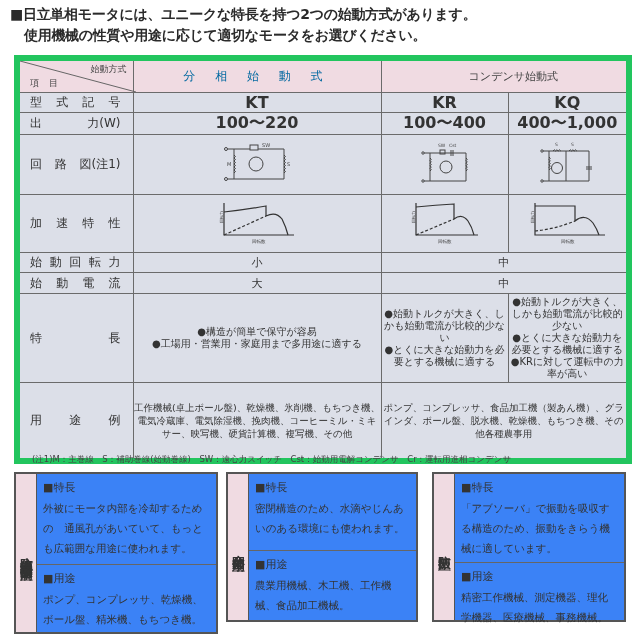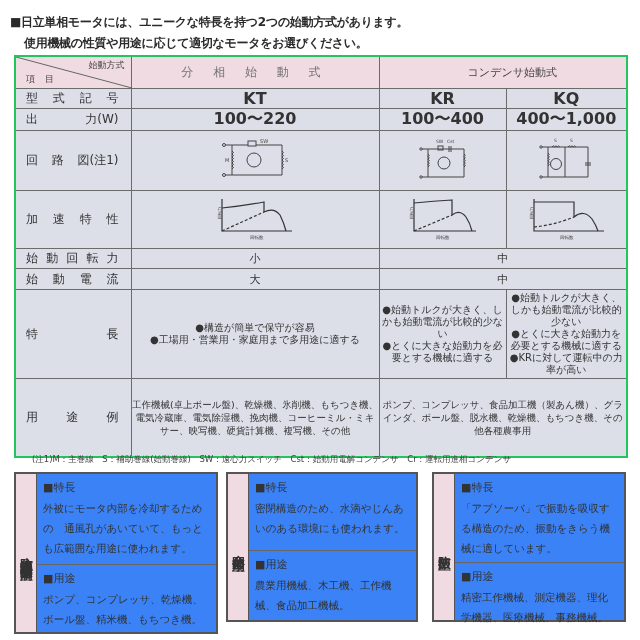--- a/index.html
+++ b/index.html
@@ -1,36 +1,36 @@
 <!DOCTYPE html>
 <html><head>
 <meta charset="utf-8">
 <style>
   html, body { margin:0; padding:0; background:#ffffff; }
   body { width:640px; height:640px; position:relative; overflow:hidden;
          font-family:"DejaVu Sans", sans-serif; color:#3a3a3a; }
-  .intro { position:absolute; left:10px; top:12px; font-size:12px; line-height:21px;
+  .intro { position:absolute; left:10px; top:4px; font-size:14px; line-height:21px;
            color:#2a2a2a; font-weight:bold; letter-spacing:-0.3px; }
   .intro .l2 { padding-left:14px; }
 
   table.main { position:absolute; left:14px; top:55px; width:612px;
                border-collapse:collapse; table-layout:fixed; font-size:11px; }
   table.main td { border:1px solid #6b6b6b; background:#dcdfe8; padding:0;
                   vertical-align:middle; text-align:center; color:#333; }
-  table.main { border:2px solid #22c55e; }
+  table.main { border:6px solid #22c55e; }
   table.main tr.head td { background:#f0dbe2; }
   td.rowhead { text-align:left !important; padding-left:10px !important;
                font-size:12px; letter-spacing:0; color:#444; }
   .spread { display:flex; justify-content:space-between; padding-right:12px; }
   .bold-val { font-weight:bold; font-size:16px; color:#333;margin-left:20px; }
   .diag-cell { position:relative; height:31px; }
   .diag-cell svg { position:absolute; left:0; top:0; }
   .diag-top { position:absolute; right:6px; top:2px; font-size:9px; color:#444; }
   .diag-bot { position:absolute; left:10px; bottom:2px; font-size:9px; color:#444; letter-spacing:10px; }
-  .headtxt { font-size:12px; letter-spacing:8px; color:#737373; }
+  .headtxt { font-size:12px; letter-spacing:8px; color:#0369a1; }
   .headtxt2 { font-size:11px; color:#444;margin-left:19px; }
   .feat { text-align:left; font-size:10px; line-height:12px; color:#333; }
   .feat-kt { padding-left:22px; }
   .feat-kr { padding-left:20px; padding-right:6px; }
   .feat-kq { padding-left:10px; padding-right:6px; }
   .use { text-align:left; font-size:9.5px; line-height:13px; color:#333; padding:0 18px 0 20px; }
 
   .note { position:absolute; left:8px; top:454px; font-size:8.5px; color:#444; white-space:nowrap;margin-left:24px; }
 
   .box { position:absolute; top:472px; border:2px solid #555; background:#3b82f6;

